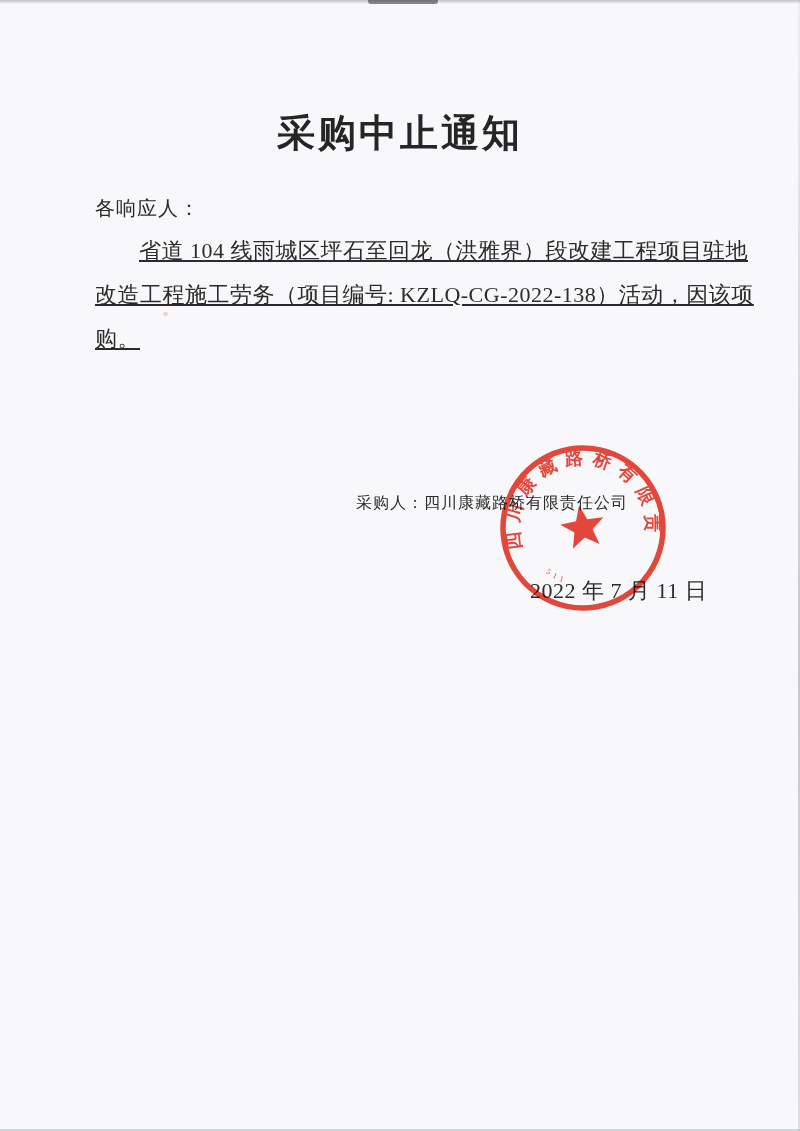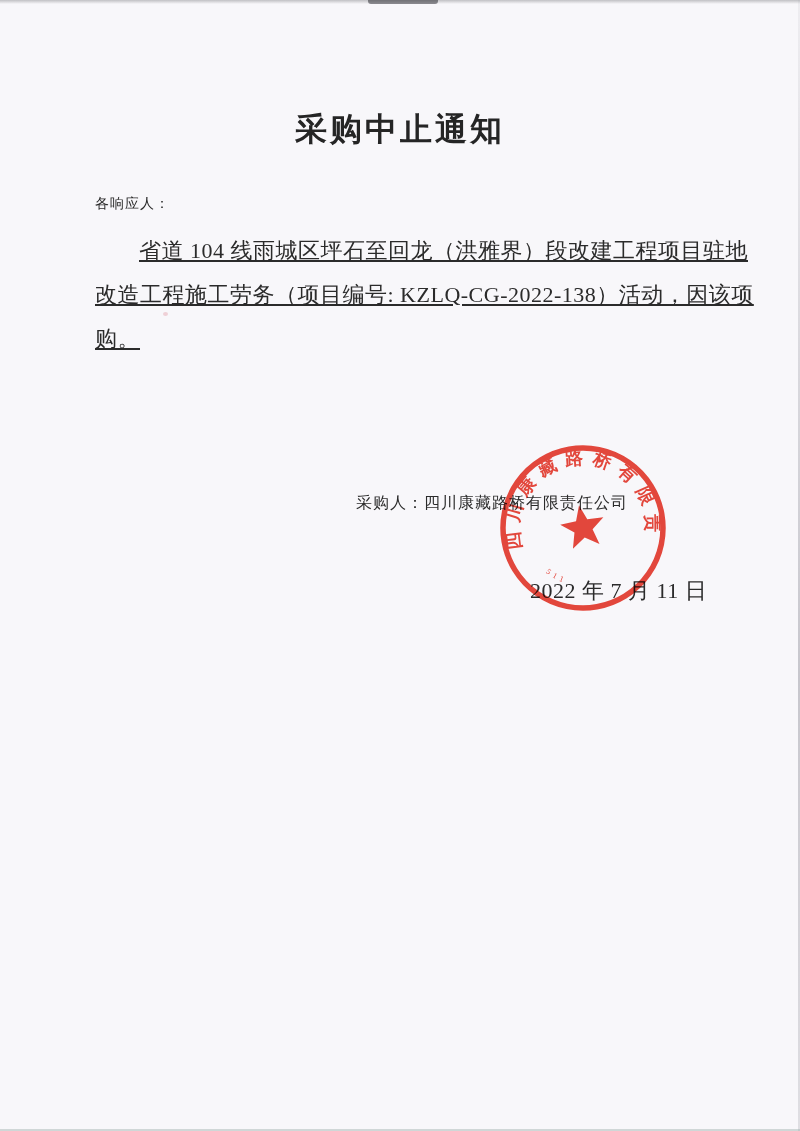--- a/index.html
+++ b/index.html
@@ -42,29 +42,29 @@
     position: absolute; left: 163px; top: 312px; width: 5px; height: 4px;
     background: rgba(225,150,160,0.4); border-radius: 50%;
   }
 
   .doc-title {
     position: absolute;
     left: 0; top: 108px;
     width: 800px;
     margin: 0;
     text-align: center;
-    font-size: 32px;
+    font-size: 38px;
     font-weight: 700;
     letter-spacing: 3px;
     color: #252525;
   }
   .salutation {
     position: absolute;
     left: 95px; top: 195px;
-    font-size: 14px;
+    font-size: 20px;
     letter-spacing: 1px;
   }
   .body-block {
     position: absolute;
     left: 95px; top: 229px;
     width: 632px;
     font-size: 22px;
     line-height: 44px;
     letter-spacing: 0.5px;
   }

